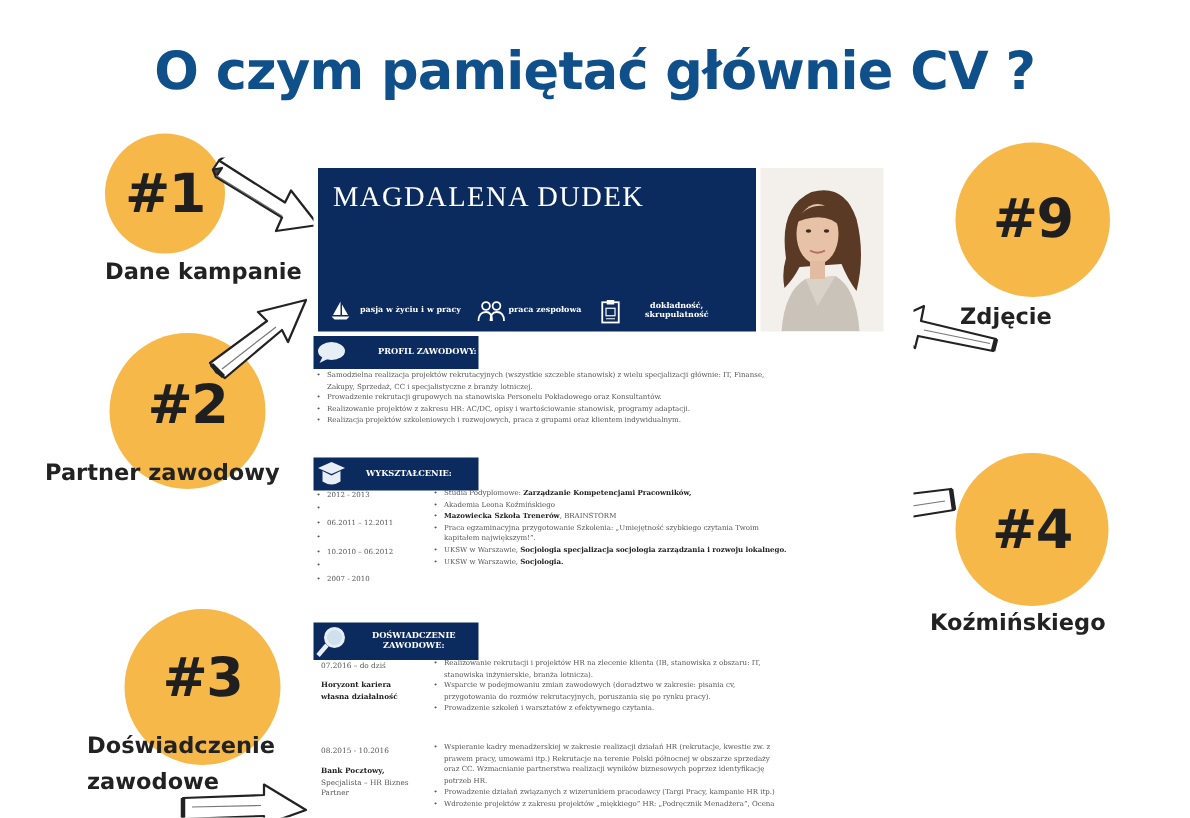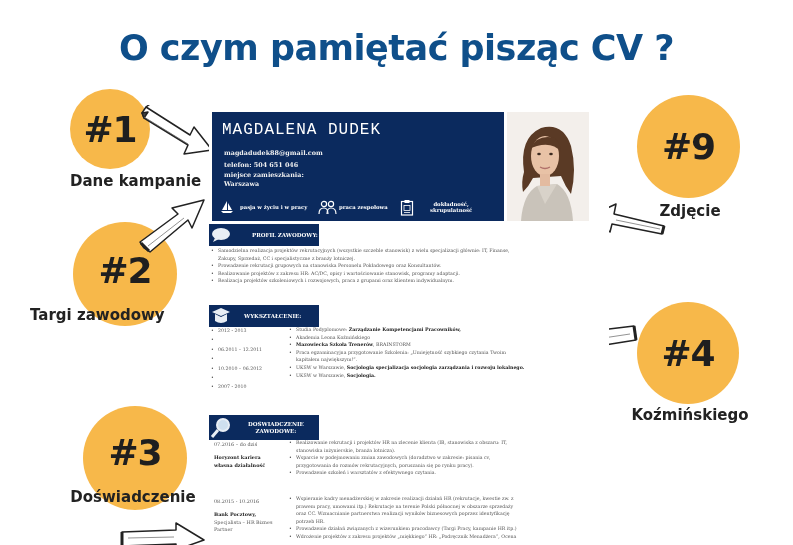--- a/index.html
+++ b/index.html
@@ -15,34 +15,34 @@
   .circle {
     position: absolute; border-radius: 50%; background: #f7b84a;
     display: flex; align-items: center; justify-content: center;
   }
   .circle .num {
     font-family: "DejaVu Sans", sans-serif; font-weight: bold; font-size: 36px; color: #1f1f1f;
     letter-spacing: -1px;
   }
   .callout-label {
     position: absolute; font-family: "DejaVu Sans", sans-serif; font-weight: bold;
-    font-size: 15px; color: #222; text-align: center; white-space: nowrap;
+    font-size: 15px; color: #222; white-space: nowrap;
   }
 
   .cv {
     position: absolute; left: 209px; top: 112px; width: 400px; height: 433px;
     background: #fff;
   }
   .cv-header {
     position: absolute; left: 3px; top: 0; width: 292px; height: 109px;
     background: #0b2a5e; color: #fff;
   }
   .cv-name {
-    position: absolute; left: 10px; top: 9px; font-family: Liberation Mono, monospace;
-    font-size: 16px; letter-spacing: 1px; color: #fff;
+    position: absolute; left: 10px; top: 9px; font-family: Liberation Serif, serif;
+    font-size: 19px; letter-spacing: 1px; color: #fff;
   }
   .cv-contact {
     position: absolute; left: 12px; top: 37px; font-family: "DejaVu Serif", serif;
     font-size: 6.4px; line-height: 9.4px; color: #f0f0f0; font-weight: bold;
   }
   .cv-traits {
     position: absolute; left: 8px; top: 85px; width: 280px; height: 20px;
     display: flex; align-items: center; font-family: "DejaVu Serif", serif; font-size: 5.3px;
     color: #fff; font-weight: bold;
   }
@@ -73,37 +73,38 @@
   .col-left {
     position: absolute; font-family: "DejaVu Serif", serif; font-size: 4.9px; color: #555; line-height: 7.4px;
   }
   .col-left b { color: #222; display: block; }
 
   .arrow { position: absolute; }
 </style>
 </head>
 <body>
 
-<div class="title" data-name="page-title">O czym pamiętać pisząc CV ?</div>
+<div class="title" data-name="page-title">O czym pamiętać głównie CV ?</div>
 
 <div class="circle" data-name="callout-circle-1" style="left:70px; top:89px; width:80px; height:80px;">
   <span class="num" data-name="callout-number">#1</span>
 </div>
 <div class="callout-label" data-name="callout-label-personal-data" style="left:70px; top:172px; width:130px; text-align:left;">Dane kampanie</div>
 
 <div class="circle" data-name="callout-circle-2" style="left:73px; top:222px; width:104px; height:104px;">
   <span class="num" data-name="callout-number" style="margin-top:-8px;">#2</span>
 </div>
-<div class="callout-label" data-name="callout-label-professional-profile" style="left:30px; top:306px; width:140px; text-align:left;">Targi zawodowy</div>
+<div class="callout-label" data-name="callout-label-professional-profile" style="left:30px; top:306px; width:140px; text-align:left;">Partner zawodowy</div>
 
 <div class="circle" data-name="callout-circle-3" style="left:83px; top:406px; width:104px; height:104px;">
   <span class="num" data-name="callout-number" style="margin-top:-12px;">#3</span>
 </div>
 <div class="callout-label" data-name="callout-label-experience" style="left:58px; top:485px; width:150px; line-height:24px;">
   <div data-name="callout-label-line">Doświadczenie</div>
+  <div data-name="callout-label-line">zawodowe</div>
 </div>
 
 <div class="circle" data-name="callout-circle-4" style="left:637px; top:302px; width:102px; height:102px;">
   <span class="num" data-name="callout-number">#4</span>
 </div>
 <div class="callout-label" data-name="callout-label-education" style="left:620px; top:406px; width:140px;">Koźmińskiego</div>
 
 <div class="circle" data-name="callout-circle-9" style="left:637px; top:95px; width:103px; height:103px;">
   <span class="num" data-name="callout-number">#9</span>
 </div>
@@ -147,26 +148,20 @@
     <path d="M76 26 L26 14 L28 4 L2 16 L22 32 L24 24 L74 34 Z"></path>
   </g>
   <path d="M76 26 L74 34" stroke="#222" stroke-width="3"></path>
   <path d="M28 20 L72 29" stroke="#777" stroke-width="0.8"></path>
 </svg>
 
 <div class="cv" data-name="cv-document">
 
   <div class="cv-header" data-name="cv-header">
     <div class="cv-name" data-name="cv-name">MAGDALENA DUDEK</div>
-    <div class="cv-contact" data-name="cv-contact">
-      <div data-name="cv-email">magdadudek88@gmail.com</div>
-      <div data-name="cv-phone" style="margin-top:3px;">telefon: 504 651 046</div>
-      <div data-name="cv-residence-label">miejsce zamieszkania:</div>
-      <div data-name="cv-residence">Warszawa</div>
-    </div>
     <div class="cv-traits" data-name="cv-traits">
       <div class="trait" data-name="trait-passion" style="width:98px;">
         <svg data-name="sailboat-icon" width="14" height="14" viewBox="0 0 14 14">
           <path d="M7 1 L7 10 L2 10 Z" fill="#fff"></path>
           <path d="M8 3 L8 10 L12 10 Z" fill="#fff"></path>
           <path d="M1 11 L13 11 L11 13 L3 13 Z" fill="#fff"></path>
         </svg>
         <span data-name="trait-label" style="margin-left:6px;">pasja w życiu i w pracy</span>
       </div>
       <div class="trait" data-name="trait-teamwork" style="width:82px;">

